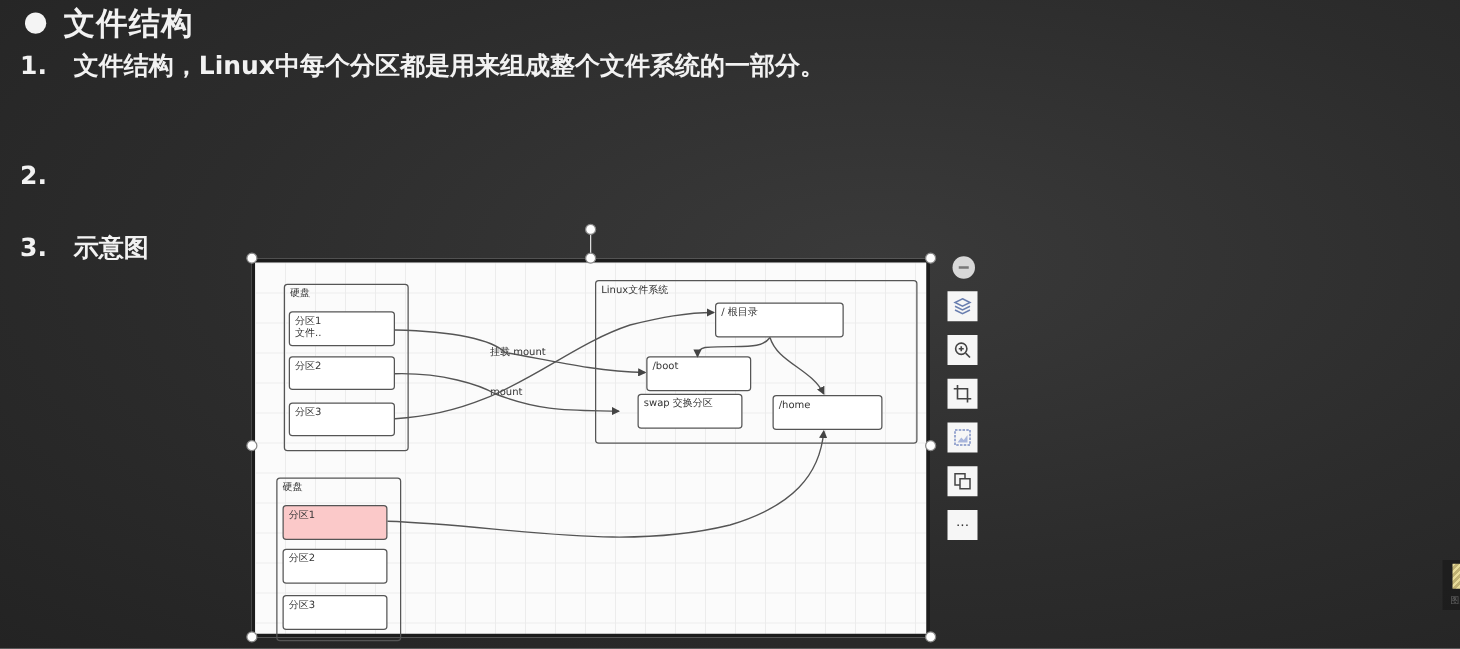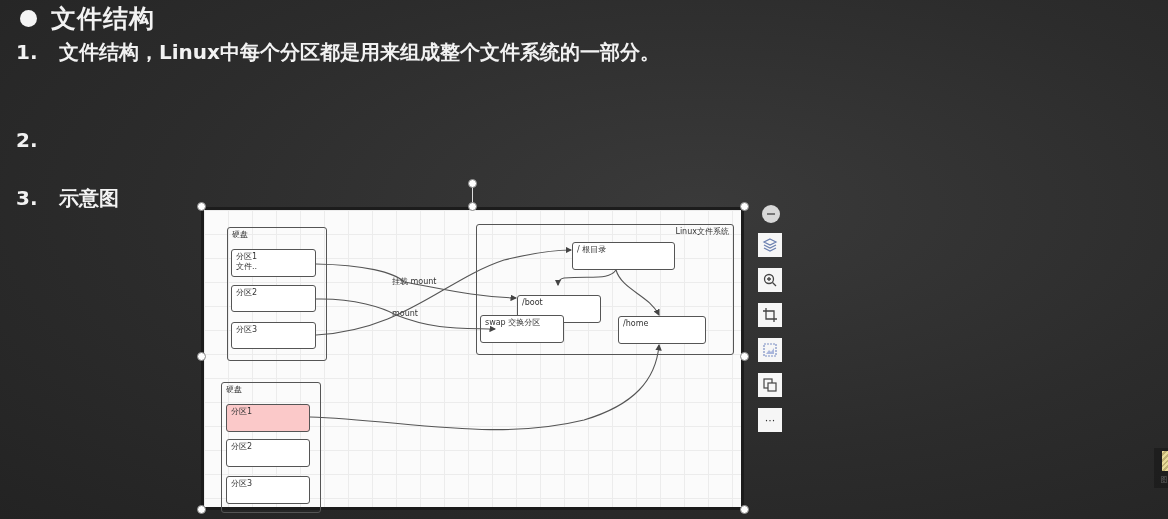--- a/index.html
+++ b/index.html
@@ -104,30 +104,30 @@
   <div class="dbox pink" style="left:22px;top:194px;width:84px;height:28px;">
     <div>分区1</div>
   </div>
   <div class="dbox" style="left:22px;top:229px;width:84px;height:28px;">
     <div>分区2</div>
   </div>
   <div class="dbox" style="left:22px;top:266px;width:84px;height:28px;">
     <div>分区3</div>
   </div>
 
-  <div class="dbox group" style="left:272px;top:14px;width:258px;height:131px;text-align:right;">
+  <div class="dbox group" style="left:272px;top:14px;width:258px;height:131px;">
     <span>Linux文件系统</span>
   </div>
   <div class="dbox" style="left:368px;top:32px;width:103px;height:28px;">
     <span>/ 根目录</span>
   </div>
-  <div class="dbox" style="left:313px;top:75px;width:84px;height:28px;margin-top:10px;">
+  <div class="dbox" style="left:313px;top:75px;width:84px;height:28px;">
     <span>/boot</span>
   </div>
-  <div class="dbox" style="left:276px;top:105px;width:84px;height:28px;">
+  <div class="dbox" style="left:306px;top:105px;width:84px;height:28px;">
     <span>swap 交换分区</span>
   </div>
   <div class="dbox" style="left:414px;top:106px;width:88px;height:28px;">
     <span>/home</span>
   </div>
 
   <div class="dlabel" style="left:188px;top:66px;">挂载 mount</div>
   <div class="dlabel" style="left:188px;top:99px;">mount</div>
 
   <svg class="links" viewBox="0 0 543 303">

